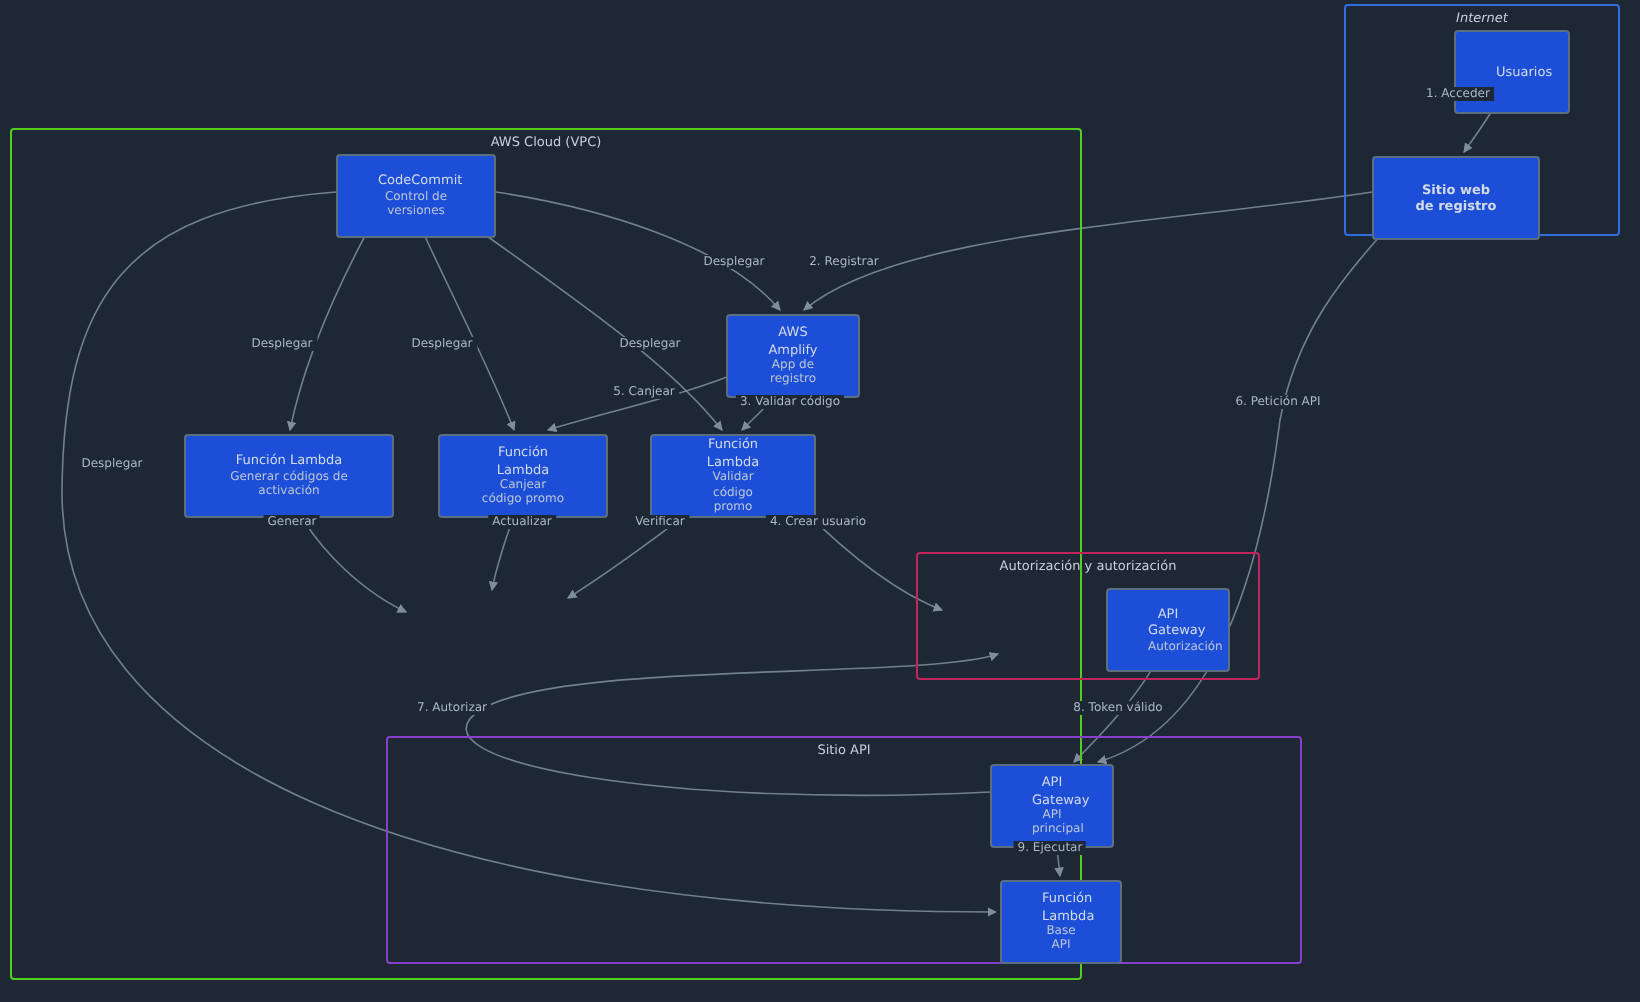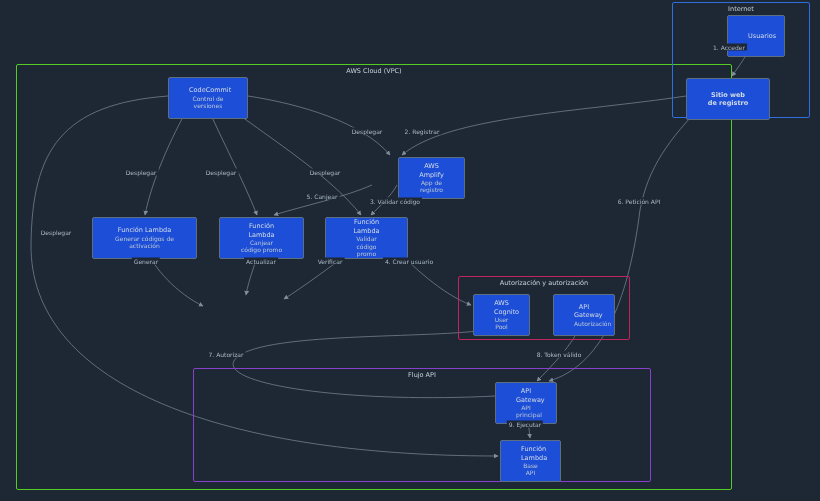--- a/index.html
+++ b/index.html
@@ -3,21 +3,21 @@
 <meta charset="utf-8">
 <style>
   * { margin:0; padding:0; box-sizing:border-box; }
   html,body { background:#10161f; font-family:"DejaVu Sans", sans-serif; }
   .stage { position:relative; width:820px; height:501px; background:#1e2734; overflow:hidden; }
 
   svg.edges { position:absolute; left:0; top:0; width:820px; height:501px; }
   .edge { fill:none; stroke:#8d9eae; stroke-width:0.8; opacity:0.75; marker-end:url(#arr); }
 
   .container { position:absolute; border:1px solid; border-radius:2px; }
-  .c-internet { border-color:#2f6fde; }
+  .c-internet { border-color:#2f6fde;font-style:italic; }
   .c-vpc      { border-color:#55cc22; }
   .c-flujo    { border-color:#d9730d; }
   .c-auth     { border-color:#c2255c; }
   .c-capa     { border-color:#8640c9; }
   .container-label { position:absolute; top:2px; left:0; right:0; text-align:center;
                      font-size:6.5px; color:#c6d1db; }
 
   .node { position:absolute; background:#1d4ed8; border:1px solid #5c6f81; border-radius:2px;
           color:#d2dce5; text-align:center; display:flex; flex-direction:column;
           justify-content:center; padding:20px; }
@@ -50,75 +50,71 @@
     <path class="edge" d="M145,245 C152,268 178,294 203,306"></path>
     <path class="edge" d="M261,245 C256,262 249,278 246,295"></path>
     <path class="edge" d="M359,245 C332,266 303,287 284,299"></path>
     <path class="edge" d="M392,245 C412,266 442,294 471,305"></path>
     <path class="edge" d="M706,101 C668,140 648,168 640,210 C628,305 600,366 549,381"></path>
     <path class="edge" d="M495,396 C340,404 200,382 240,355 C280,330 460,340 499,327"></path>
     <path class="edge" d="M581,325 C572,345 552,366 537,381"></path>
     <path class="edge" d="M527,410 C528,420 529,429 530,438"></path>
   </svg>
 
-  <div class="container c-vpc" style="left:5px; top:64px; width:716px; height:426px;margin-left:11px;">
+  <div class="container c-vpc" style="left:5px; top:64px; width:536px; height:426px;">
     <div class="container-label">AWS Cloud (VPC)</div>
   </div>
 
   <div class="container c-internet" style="left:672px; top:2px; width:138px; height:116px;">
     <div class="container-label">Internet</div>
   </div>
 
 
   <div class="container c-auth" style="left:458px; top:276px; width:172px; height:64px;">
     <div class="container-label">Autorización y autorización</div>
   </div>
 
   <div class="container c-capa" style="left:193px; top:368px; width:458px; height:114px;">
-    <div class="container-label">Flujo API</div>
+    <div class="container-label">Sitio API</div>
   </div>
 
   <div class="node" style="left:727px; top:15px; width:58px; height:18px;">
     <div class="nl1">Usuarios</div>
   </div>
 
   <div class="node" style="left:686px; top:78px; width:84px; height:23px;font-weight:bold;">
     <div class="nl1">Sitio web de registro</div>
   </div>
 
   <div class="node" style="left:168px; top:77px; width:80px; height:27px;">
     <div class="nl1">CodeCommit</div>
     <div class="nl2">Control de versiones</div>
   </div>
 
-  <div class="node" style="left:363px; top:157px; width:67px; height:40px;margin-left:35px;">
+  <div class="node" style="left:363px; top:157px; width:67px; height:40px;">
     <div class="nl1">AWS Amplify</div>
     <div class="nl2">App de registro</div>
   </div>
 
   <div class="node" style="left:92px; top:217px; width:105px; height:28px;">
     <div class="nl1">Función Lambda</div>
     <div class="nl2">Generar códigos de activación</div>
   </div>
 
   <div class="node" style="left:219px; top:217px; width:85px; height:28px;">
     <div class="nl1">Función Lambda</div>
     <div class="nl2">Canjear código promo</div>
   </div>
 
   <div class="node" style="left:325px; top:217px; width:83px; height:28px;">
     <div class="nl1">Función Lambda</div>
     <div class="nl2">Validar código promo</div>
   </div>
 
 
-  <div class="node" style="left:473px; top:294px; width:57px; height:31px;">
-    <div class="nl1">AWS Cognito</div>
-    <div class="nl2">User Pool</div>
-  </div>
 
   <div class="node" style="left:553px; top:294px; width:62px; height:31px;">
     <div class="nl1">API Gateway</div>
     <div class="nl2">Autorización</div>
   </div>
 
   <div class="node" style="left:495px; top:382px; width:62px; height:28px;">
     <div class="nl1">API Gateway</div>
     <div class="nl2">API principal</div>
   </div>

